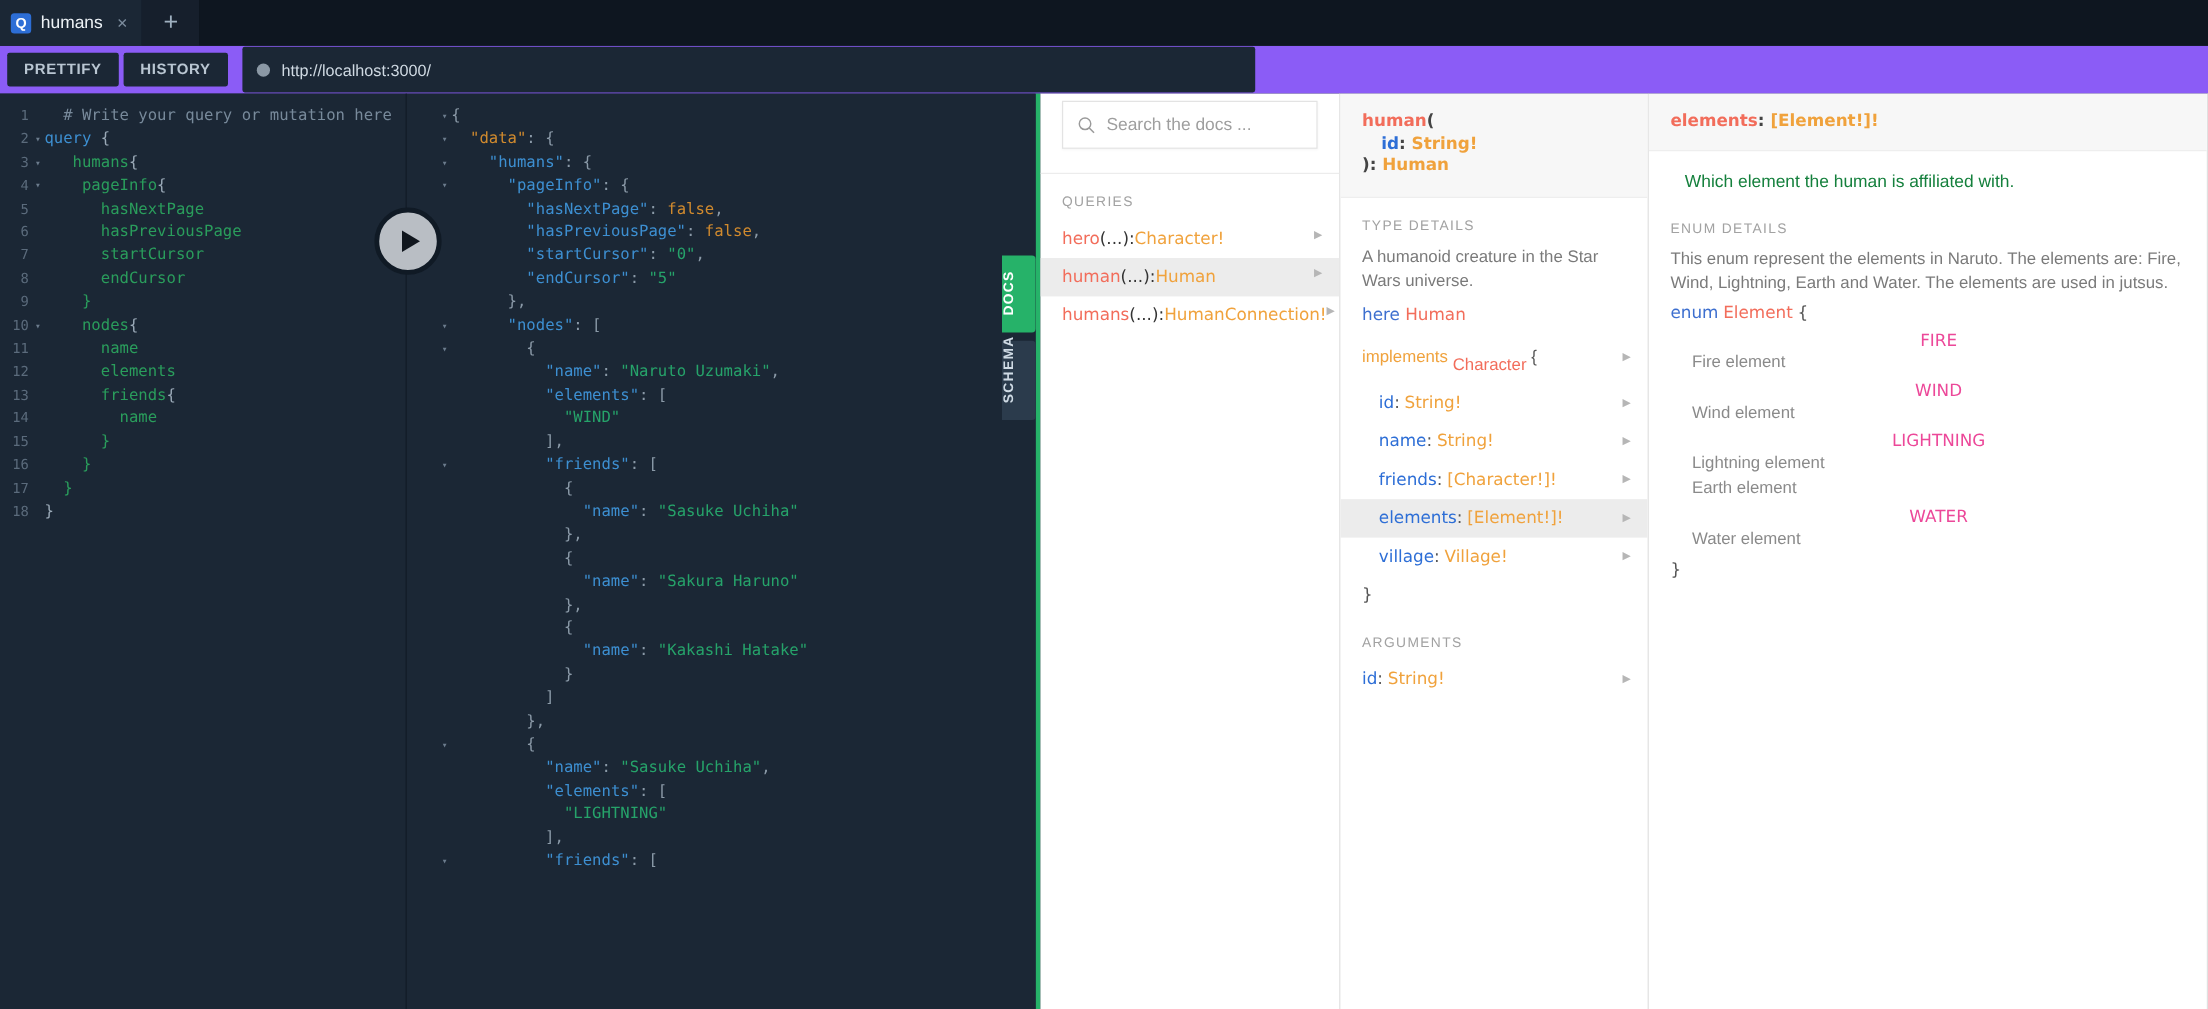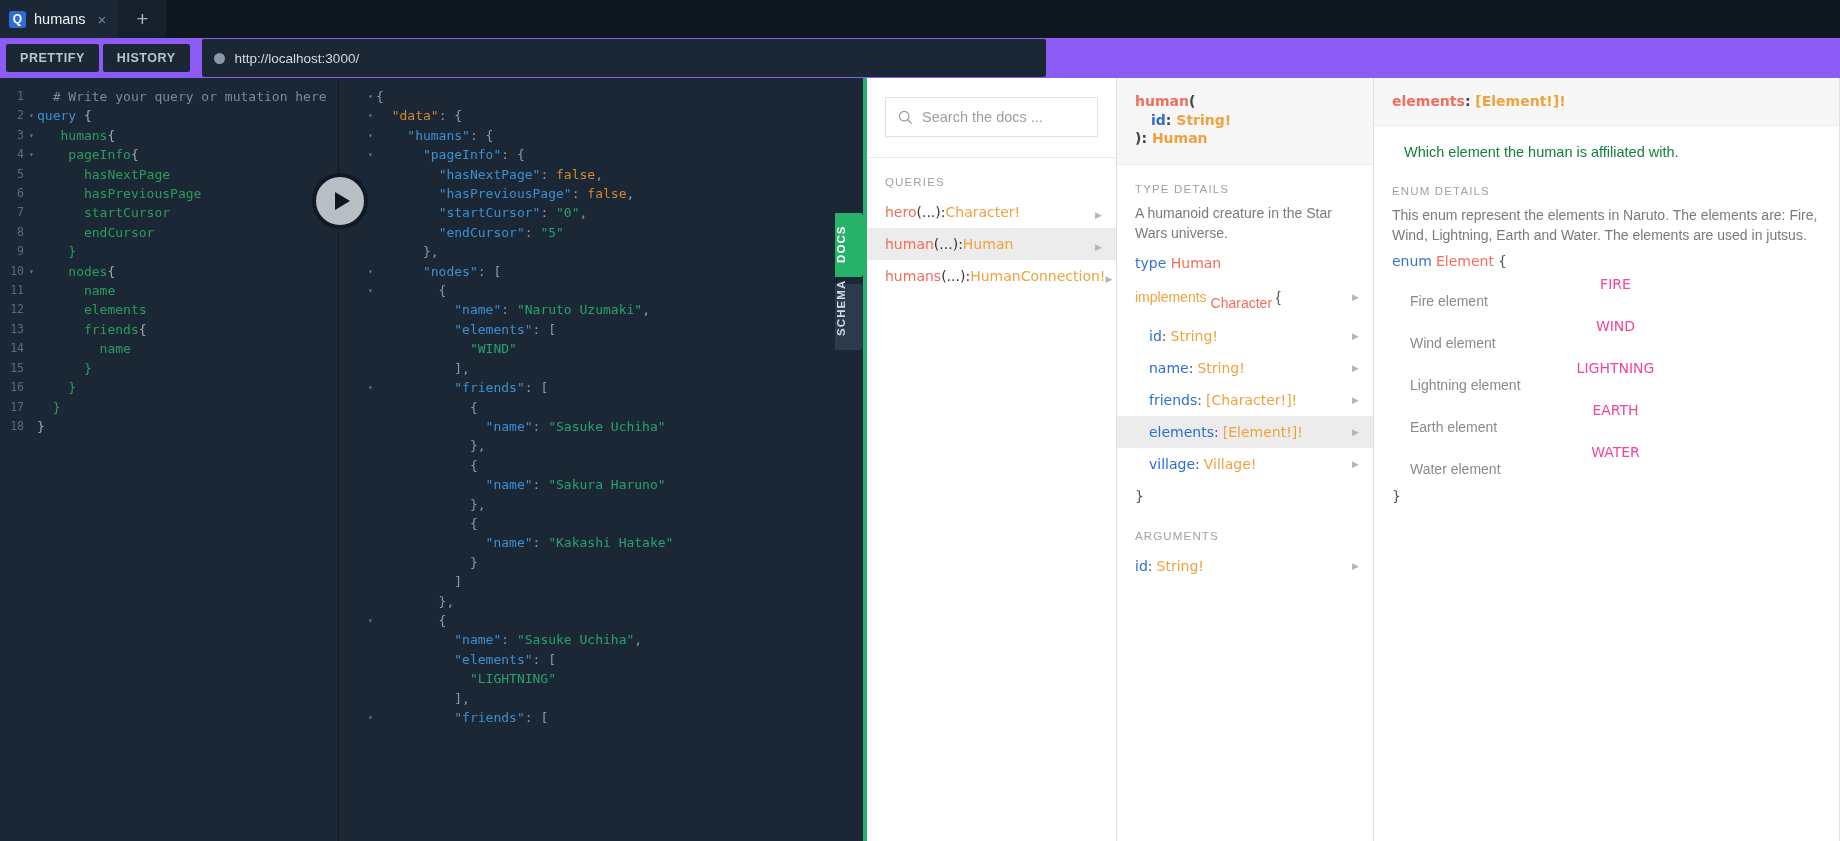--- a/index.html
+++ b/index.html
@@ -130,35 +130,35 @@
     flex: 1; display: flex; background: #ffffff; min-width: 0;
   }
   .doc-col {
     border-right: 1px solid #e0e0e0; overflow: hidden;
     font-family: "Liberation Sans", sans-serif;
   }
   .doc-col-1 { width: 250px; flex: 0 0 250px; }
   .doc-col-2 { width: 257px; flex: 0 0 257px; }
   .doc-col-3 { flex: 1; }
 
-  .search-area { padding: 19px 18px 20px 18px; border-bottom: 1px solid #ececec; }
+  .search-area { padding: 6px 18px 20px 18px; border-bottom: 1px solid #ececec; }
   .search-box {
     height: 40px; border: 1px solid #e3e3e3; background: #fff;
     display: flex; align-items: center; gap: 9px; padding: 0 12px;
     box-shadow: 0 1px 2px rgba(0,0,0,.04);
   }
   .search-ico { flex: 0 0 15px; color: #9a9a9a; display: flex; }
   .search-ph { font-size: 14.5px; color: #9e9e9e; }
 
   .sec-head {
     font-size: 11.5px; letter-spacing: 1.15px; color: #a2a2a2;
     padding: 18px 18px 8px 18px; font-weight: normal;
   }
   .q-row {
-    display: flex; align-items: flex-end; padding: 8px 14px 8px 18px;
+    display: flex; align-items: flex-start; padding: 8px 14px 8px 18px;
     font-family: "DejaVu Sans", sans-serif; font-size: 14px; cursor: pointer;
   }
   .q-row.sel { background: #ececec; }
   .q-name { color: #f26d5b; }
   .q-dots { color: #333; }
   .q-type { color: #f0a23c; }
   .q-arrow { margin-left: auto; color: #b6b6b6; font-size: 9px; }
 
   
   .sig-block { background: #f7f7f7; padding: 14px 18px 16px 18px; border-bottom: 1px solid #eee; }
@@ -300,21 +300,21 @@
           </div>
           <div class="sig-line">
             <span class="sig-punc">): </span><span class="sig-ty">Human</span>
           </div>
         </div>
 
         <div class="sec-head">TYPE DETAILS</div>
         <div class="para">A humanoid creature in the Star Wars universe.</div>
 
         <div class="typeline">
-          <span class="tw-kw">type</span>
+          <span class="tw-kw">here</span>
           <span class="tw-ty">Human</span>
         </div>
 
         <div class="impline">
           <span class="imp-kw">implements</span>
           <span class="imp-ty">Character</span>
           <span class="imp-br">{</span>
           <span class="f-arrow">▶</span>
         </div>
 
@@ -377,21 +377,20 @@
           <div class="enum-open">
             <span class="en-kw">enum</span><span class="en-ty">Element</span><span class="en-br">{</span>
           </div>
           <div id="enum-values">
               <div class="enum-val">FIRE</div>
               <div class="enum-desc">Fire element</div>
               <div class="enum-val">WIND</div>
               <div class="enum-desc">Wind element</div>
               <div class="enum-val">LIGHTNING</div>
               <div class="enum-desc">Lightning element</div>
-              <div class="enum-val">EARTH</div>
               <div class="enum-desc">Earth element</div>
               <div class="enum-val">WATER</div>
               <div class="enum-desc">Water element</div>
             </div>
           <div class="enum-close">}</div>
         </div>
       </div>
     </div>
 
     <div class="vtabs">

